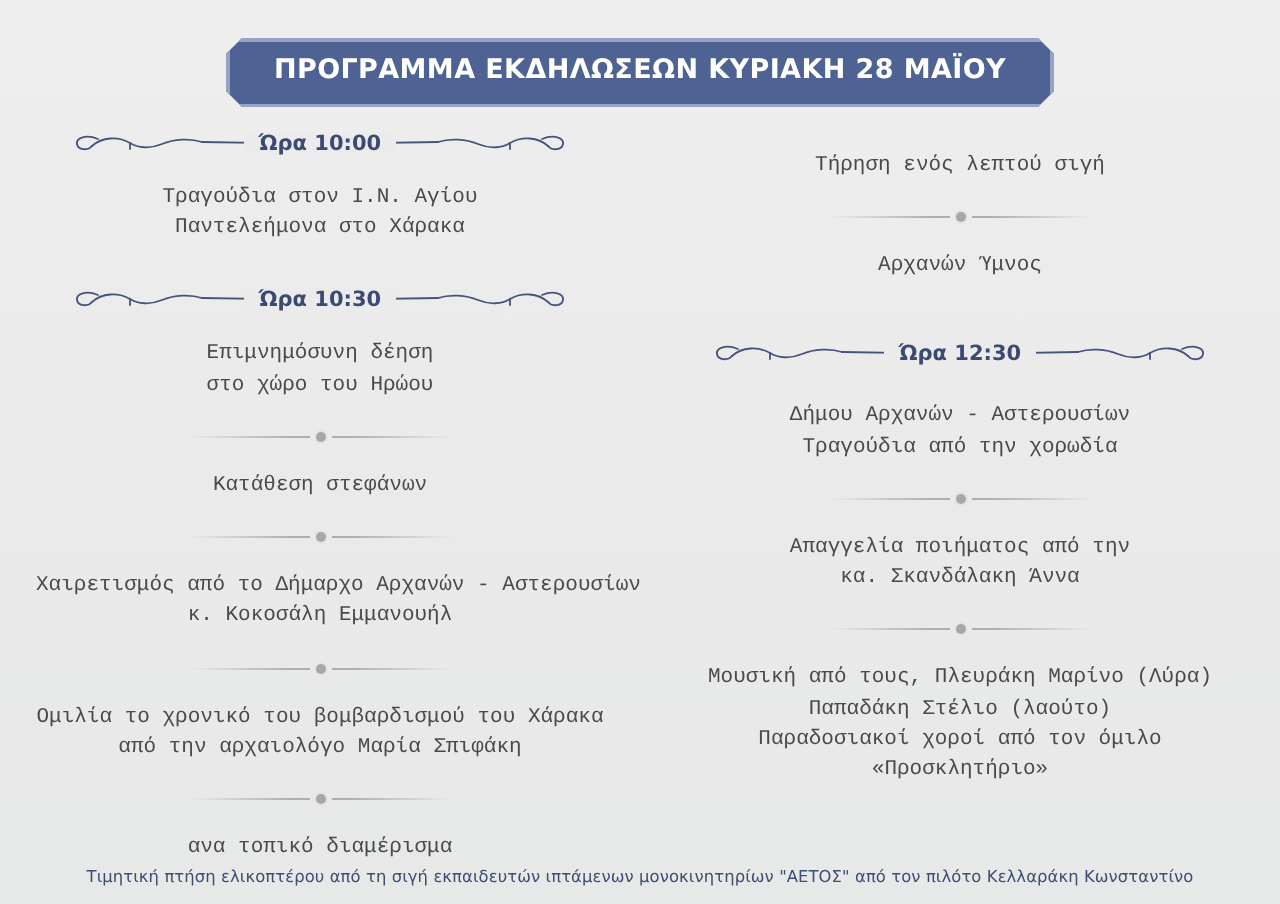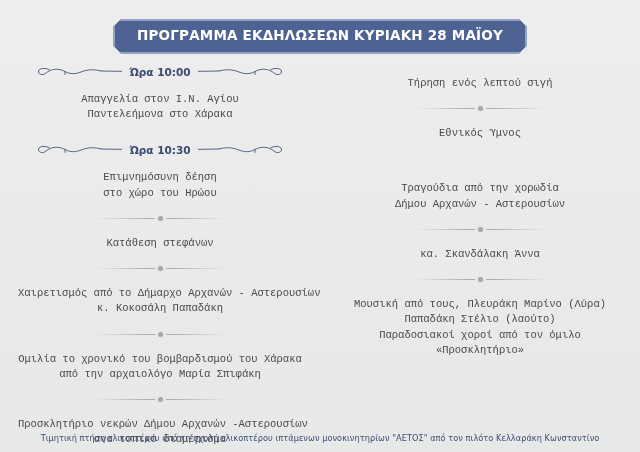--- a/index.html
+++ b/index.html
@@ -171,21 +171,21 @@
             <path d="M239,10 C234,5.5 226,5 220,8.5 C216,11 210,11.5 204,9 C198,6.5 190,6 184,8"></path>
             <path d="M184,8 L150,8.6"></path>
             <path d="M220,8.5 L220,11.5"></path>
           </g>
         </svg>
         <span class="time-label">Ώρα 10:00</span>
       </div>
 
       <div class="sp-10"></div>
       <div class="entry">
-        <span class="ln">Απαγγελία στον Ι.Ν. Αγίου</span>
+        <span class="ln">Τραγούδια στον Ι.Ν. Αγίου</span>
         <span class="ln">Παντελεήμονα στο Χάρακα</span>
       </div>
 
       <div class="sp-18"></div>
       <div class="time-row">
         <svg width="250" height="18" viewBox="0 0 250 18">
           <g fill="none" stroke="#46537a" stroke-width="0.9" stroke-linecap="round">
             <path d="M14,6.5 C8,4 3,6 3.5,9 C4,12 9,12.5 11,10"></path>
             <path d="M11,10 C16,5.5 24,5 30,8.5 C34,11 40,11.5 46,9 C52,6.5 60,6 66,8"></path>
             <path d="M66,8 L100,8.6"></path>
@@ -220,21 +220,21 @@
       <div class="sp-12"></div>
       <div class="dot-div">
         <span class="bar"></span>
         <span class="dot"></span>
         <span class="bar right"></span>
       </div>
       <div class="sp-12"></div>
 
       <div class="entry">
         <span class="ln">Χαιρετισμός από το Δήμαρχο Αρχανών - Αστερουσίων</span>
-        <span class="ln">κ. Κοκοσάλη Παπαδάκη</span>
+        <span class="ln">κ. Κοκοσάλη Εμμανουήλ</span>
       </div>
 
       <div class="sp-12"></div>
       <div class="dot-div">
         <span class="bar"></span>
         <span class="dot"></span>
         <span class="bar right"></span>
       </div>
       <div class="sp-12"></div>
 
@@ -245,21 +245,20 @@
 
       <div class="sp-12"></div>
       <div class="dot-div">
         <span class="bar"></span>
         <span class="dot"></span>
         <span class="bar right"></span>
       </div>
       <div class="sp-12"></div>
 
       <div class="entry">
-        <span class="ln">Προσκλητήριο νεκρών Δήμου Αρχανών -Αστερουσίων</span>
         <span class="ln">ανα τοπικό διαμέρισμα</span>
       </div>
 
     </div>
 
     <div class="col">
 
       <div class="sp-14"></div>
       <div class="entry">
         <span class="ln">Τήρηση ενός λεπτού σιγή</span>
@@ -267,40 +266,56 @@
 
       <div class="sp-12"></div>
       <div class="dot-div">
         <span class="bar"></span>
         <span class="dot"></span>
         <span class="bar right"></span>
       </div>
       <div class="sp-12"></div>
 
       <div class="entry">
-        <span class="ln">Εθνικός Ύμνος</span>
+        <span class="ln">Αρχανών Ύμνος</span>
       </div>
 
       <div class="sp-26"></div>
+      <div class="time-row">
+        <svg width="250" height="18" viewBox="0 0 250 18">
+          <g fill="none" stroke="#46537a" stroke-width="0.9" stroke-linecap="round">
+            <path d="M14,6.5 C8,4 3,6 3.5,9 C4,12 9,12.5 11,10"></path>
+            <path d="M11,10 C16,5.5 24,5 30,8.5 C34,11 40,11.5 46,9 C52,6.5 60,6 66,8"></path>
+            <path d="M66,8 L100,8.6"></path>
+            <path d="M30,8.5 L30,11.5"></path>
+            <path d="M236,6.5 C242,4 247,6 246.5,9 C246,12 241,12.5 239,10"></path>
+            <path d="M239,10 C234,5.5 226,5 220,8.5 C216,11 210,11.5 204,9 C198,6.5 190,6 184,8"></path>
+            <path d="M184,8 L150,8.6"></path>
+            <path d="M220,8.5 L220,11.5"></path>
+          </g>
+        </svg>
+        <span class="time-label">Ώρα 12:30</span>
+      </div>
 
       <div class="sp-14"></div>
       <div class="entry">
+        <span class="ln">Δήμου Αρχανών - Αστερουσίων</span>
         <span class="ln">Τραγούδια από την χορωδία</span>
-        <span class="ln">Δήμου Αρχανών - Αστερουσίων</span>
-      </div>
-
-      <div class="sp-12"></div>
-      <div class="dot-div">
-        <span class="bar"></span>
-        <span class="dot"></span>
-        <span class="bar right"></span>
-      </div>
-      <div class="sp-12"></div>
-
-      <div class="entry">
+      </div>
+
+      <div class="sp-12"></div>
+      <div class="dot-div">
+        <span class="bar"></span>
+        <span class="dot"></span>
+        <span class="bar right"></span>
+      </div>
+      <div class="sp-12"></div>
+
+      <div class="entry">
+        <span class="ln">Απαγγελία ποιήματος από την</span>
         <span class="ln">κα. Σκανδάλακη Άννα</span>
       </div>
 
       <div class="sp-12"></div>
       <div class="dot-div">
         <span class="bar"></span>
         <span class="dot"></span>
         <span class="bar right"></span>
       </div>
       <div class="sp-12"></div>
@@ -314,15 +329,15 @@
 
       <div class="sp-6"></div>
 
       <div class="sp-8"></div>
 
       <div class="sp-12"></div>
 
     </div>
   </div>
 
-  <div class="footer">Τιμητική πτήση ελικοπτέρου από τη σχολή ελικοπτέρου  ιπτάμενων μονοκινητηρίων "ΑΕΤΟΣ" από τον πιλότο Κελλαράκη Κωνσταντίνο</div>
+  <div class="footer">Τιμητική πτήση ελικοπτέρου από τη σιγή εκπαιδευτών  ιπτάμενων μονοκινητηρίων "ΑΕΤΟΣ" από τον πιλότο Κελλαράκη Κωνσταντίνο</div>
 
 </div>
 
 </body></html>

